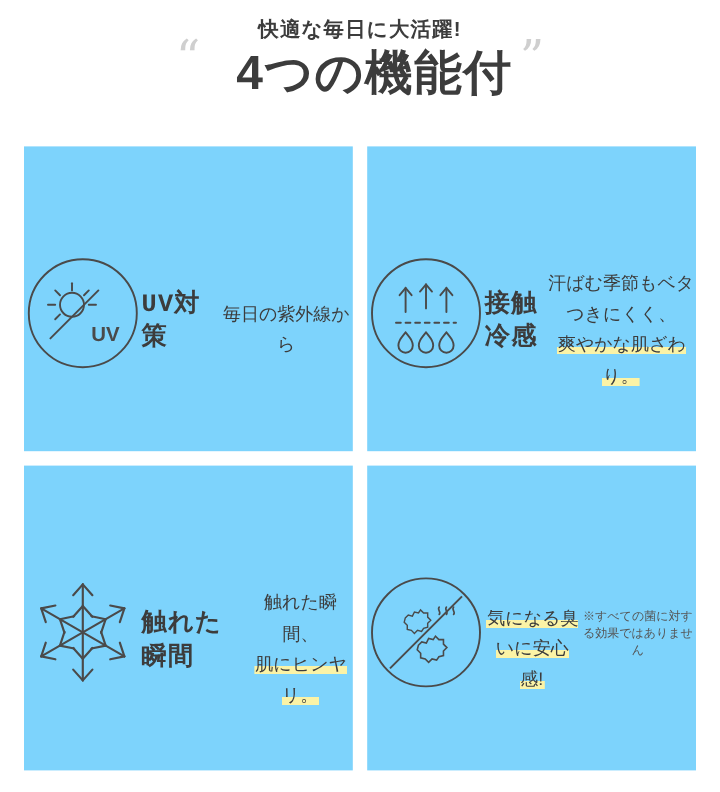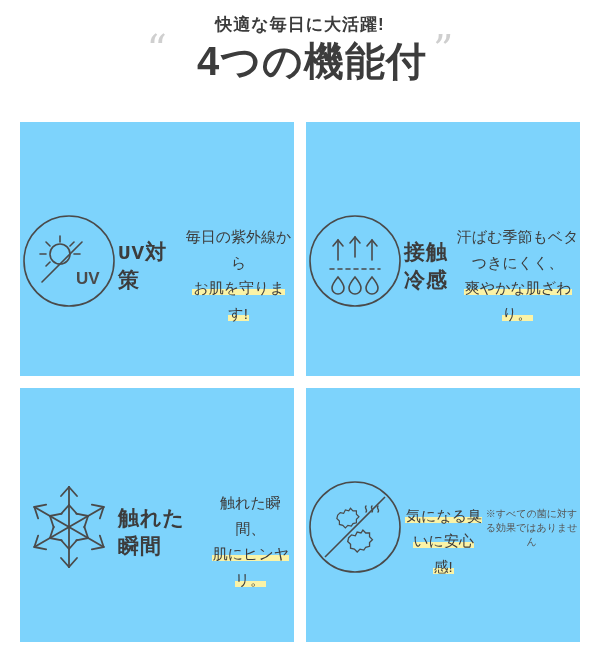--- a/index.html
+++ b/index.html
@@ -147,21 +147,20 @@
             <line x1="54" y1="30" x2="50" y2="34"></line>
             <line x1="60" y1="42" x2="54" y2="42"></line>
             <line x1="22" y1="70" x2="62" y2="30"></line>
           </g>
           <text x="56" y="72" font-family="Liberation Sans, sans-serif" font-size="17" font-weight="bold" fill="#4a4a4a">UV</text>
         </svg>
       </div>
       <div class="card-title">UV対策</div>
       <div class="card-desc">
         <span class="line">毎日の紫外線から</span>
-        <span class="line"><span class="hl">お肌を守ります!</span></span>
       </div>
     </div>
 
     <div class="card">
       <div class="icon-wrap">
         <svg width="98" height="98" viewBox="0 0 98 98" aria-hidden="true">
           <circle cx="49" cy="49" r="45" fill="none" stroke="#4a4a4a" stroke-width="1.6"></circle>
           <g stroke="#4a4a4a" stroke-width="1.6" stroke-linecap="round" fill="none">
             <line x1="32" y1="48" x2="32" y2="28"></line>
             <polyline points="27,34 32,28 37,34"></polyline>

